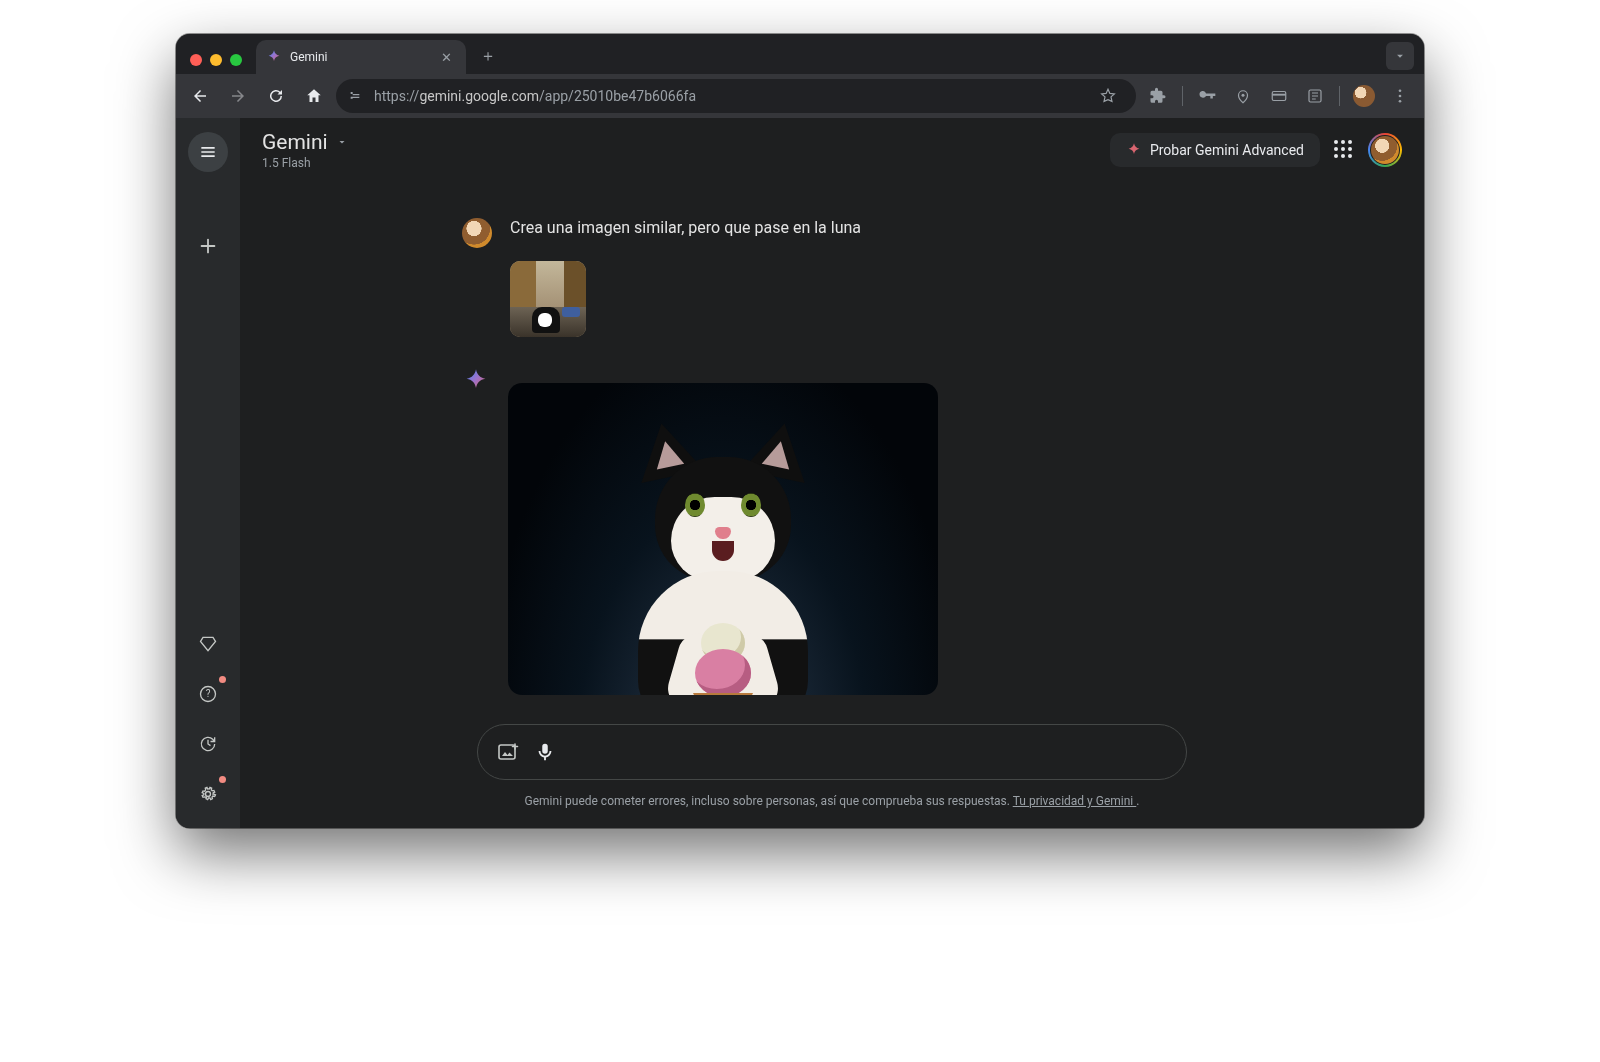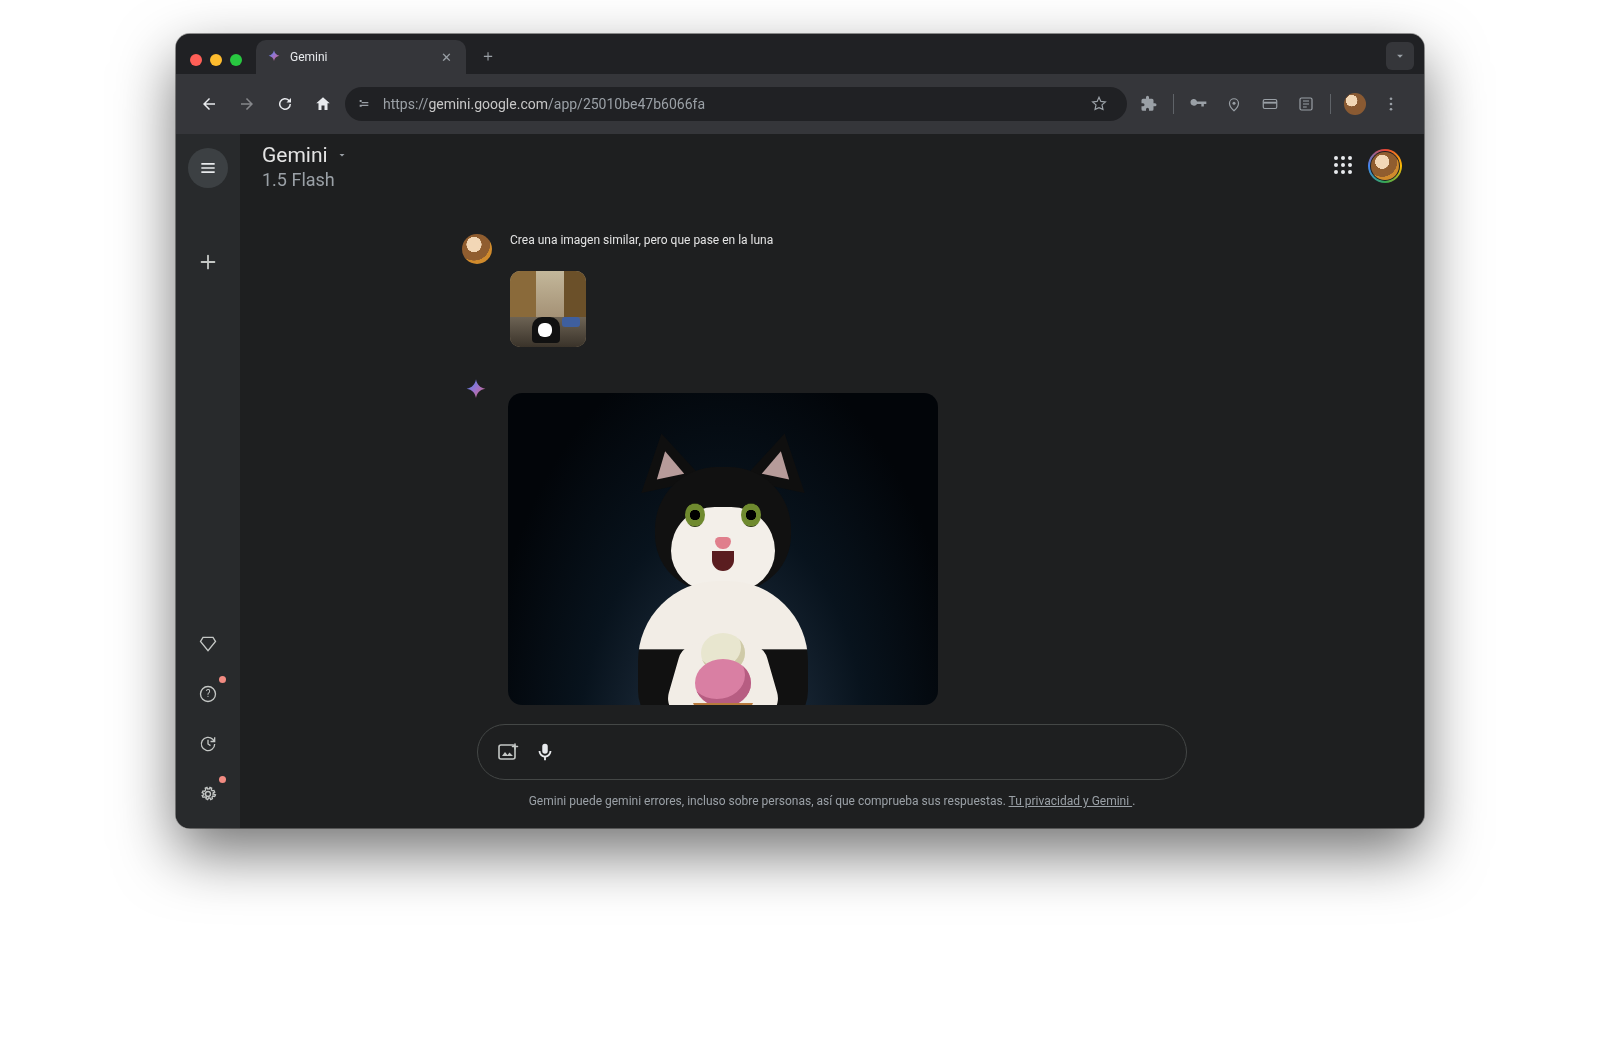--- a/index.html
+++ b/index.html
@@ -20,21 +20,21 @@
   .tab {
     display:flex; align-items:center; gap:8px; height:34px; padding:0 10px;
     background:#35363a; border-radius:10px 10px 0 0; color:#e8eaed; font-size:12px;
     min-width:210px;
   }
   .tab .x { margin-left:auto; color:#9aa0a6; font-size:13px; padding:4px; }
   .newtab { width:28px; height:28px; display:flex; align-items:center; justify-content:center; color:#9aa0a6; margin-left:8px; margin-bottom:4px; font-size:16px; }
   .tabs-right { margin-left:auto; width:28px; height:28px; display:flex; align-items:center; justify-content:center; color:#9aa0a6; background:#35363a; border-radius:6px; margin-bottom:4px; }
 
   
-  .toolbar { height:60px; display:flex; align-items:center; gap:6px; padding:0 17px; background:#35363a; }
+  .toolbar { height:44px; display:flex; align-items:center; gap:6px; padding:0 8px; background:#35363a; }
   .tbtn { width:32px; height:32px; display:flex; align-items:center; justify-content:center; color:#9aa0a6; border-radius:50%; }
   .tbtn.dis { opacity:.45; }
   .omnibox { flex:1; display:flex; align-items:center; gap:10px; background:#202124; border-radius:20px; height:34px; padding:0 12px; color:#9aa0a6; max-width:810px; }
   .url { color:#c7c7c7; font-size:14px; white-space:nowrap; overflow:hidden; }
   .url .scheme { color:#9aa0a6; }
   .url .path   { color:#9aa0a6; }
   .actions { display:flex; align-items:center; gap:4px; margin-left:auto; }
   .sep { width:1px; height:20px; background:#5f6368; margin:0 4px; }
   .avatar-sm { width:22px; height:22px; border-radius:50%; background: radial-gradient(circle at 35% 35%, #f2d7b6 28%, #8a5a32 29%); }
 
@@ -44,37 +44,37 @@
   .railbtn { width:40px; height:40px; border-radius:50%; display:flex; align-items:center; justify-content:center; color:#c4c7c5; }
   .railbtn.menu { background:#3c4043; }
   .rail .spacer { flex:1; }
   .badge-dot { position:relative; }
   .badge-dot::after{ content:""; position:absolute; top:2px; right:2px; width:7px; height:7px; background:#f28b82; border-radius:50%; }
 
   .main { flex:1; display:flex; flex-direction:column; min-width:0; }
   .header { height:64px; display:flex; align-items:center; padding:0 22px 0 22px; }
   .title-block { display:flex; flex-direction:column; gap:2px; }
   .title-row { display:flex; align-items:center; gap:8px; color:#e3e3e3; font-size:21px; font-weight:400;}
-  .subtitle { color:#9aa0a6; font-size:18px; }
+  .subtitle { color:#9aa0a6; font-size:12px; }
   .header-right { margin-left:auto; display:flex; align-items:center; gap:14px; }
   .cta { display:flex; align-items:center; gap:8px; background:#282a2c; color:#e8eaed; font-size:14px; padding:9px 16px; border-radius:10px; }
   .apps-grid { width:20px; height:20px; display:grid; grid-template-columns:repeat(3,4px); grid-template-rows:repeat(3,4px); gap:3px; }
   .apps-grid span{ background:#e8eaed; border-radius:50%; }
   .pfp { width:34px; height:34px; border-radius:50%; border:2px solid transparent; background:
     linear-gradient(#1e1f20,#1e1f20) padding-box,
     conic-gradient(#ea4335,#fbbc04,#34a853,#4285f4,#ea4335) border-box;
     display:flex; align-items:center; justify-content:center; }
   .pfp .inner { width:28px; height:28px; border-radius:50%; background: radial-gradient(circle at 40% 35%, #f2d7b6 28%, #905d2f 29% 60%, #d08a2c 61%); }
 
   .conversation { flex:1; overflow:hidden; padding:10px 0 0 0; }
   .thread { max-width:740px; margin:0 auto; padding:24px 0 0 0; }
   .msg { display:flex; gap:18px; margin-bottom:28px; }
   .msg .ava { width:30px; height:30px; border-radius:50%; flex-shrink:0; margin-top:2px; }
   .user-ava { background: radial-gradient(circle at 40% 35%, #f2d7b6 28%, #905d2f 29% 60%, #d08a2c 61%); }
-  .msg .content { color:#e3e3e3; font-size:12px; line-height:1.45; }
+  .msg .content { color:#e3e3e3; font-size:16px; line-height:1.45; }
   .thumb { margin-top:22px; width:76px; height:76px; border-radius:10px; overflow:hidden; background:#000; position:relative; }
 
   .gen-img { margin-top:18px; width:430px; height:312px; border-radius:14px; overflow:hidden; background:
     radial-gradient(ellipse at 50% 120%, #2a3a4d 0%, #08131d 48%, #020509 80%);
     position:relative; }
 
   
   .cat { position:absolute; left:50%; top:40px; transform:translateX(-50%); width:220px; }
   .ear { position:absolute; top:0; width:0; height:0; border-left:32px solid transparent; border-right:32px solid transparent; border-bottom:54px solid #0f0f0f; }
   .ear.l { left:22px; transform:rotate(-12deg); }
@@ -278,20 +278,26 @@
         <div class="title-block">
           <div class="title-row">
             <span>Gemini</span>
             <svg width="12" height="12" viewBox="0 0 24 24">
                 <path fill="#9aa0a6" d="M7 10l5 5 5-5z"></path>
               </svg>
           </div>
           <div class="subtitle">1.5 Flash</div>
         </div>
         <div class="header-right">
+          <div class="cta">
+            <svg class="spark" viewBox="0 0 24 24">
+                <path fill="#d96570" d="M12 2c.8 4.6 3.4 7.2 8 8-4.6.8-7.2 3.4-8 8-.8-4.6-3.4-7.2-8-8 4.6-.8 7.2-3.4 8-8z"></path>
+              </svg>
+            <span>Probar Gemini Advanced</span>
+          </div>
           <div>
             <div class="apps-grid">
                 <span></span>
                 <span></span>
                 <span></span>
                 <span></span>
                 <span></span>
                 <span></span>
                 <span></span>
                 <span></span>
@@ -365,18 +371,18 @@
           <svg width="24" height="24" viewBox="0 0 24 24">
               <rect x="3" y="5" width="16" height="14" rx="2" fill="none" stroke="#c4c7c5" stroke-width="1.6"></rect>
               <path fill="#c4c7c5" d="m6 16 3-4 2.5 3 2-2.5L17 16z"></path>
               <path stroke="#c4c7c5" stroke-width="1.6" stroke-linecap="round" d="M19 4v5M16.5 6.5h5"></path>
             </svg>
           <svg width="22" height="22" viewBox="0 0 24 24">
               <path fill="#e8eaed" d="M12 14a3 3 0 0 0 3-3V6a3 3 0 0 0-6 0v5a3 3 0 0 0 3 3zm5-3a5 5 0 0 1-10 0H5a7 7 0 0 0 6 6.92V21h2v-3.08A7 7 0 0 0 19 11z"></path>
             </svg>
         </div>
         <div class="disclaimer">
-          <span>Gemini puede gemini errores, incluso sobre personas, así que comprueba sus respuestas. </span><a href="#">Tu privacidad y Gemini </a><span>.</span>
+          <span>Gemini puede cometer errores, incluso sobre personas, así que comprueba sus respuestas. </span><a href="#">Tu privacidad y Gemini </a><span>.</span>
         </div>
       </div>
     </div>
   </div>
 </div>
 
 </body></html>

